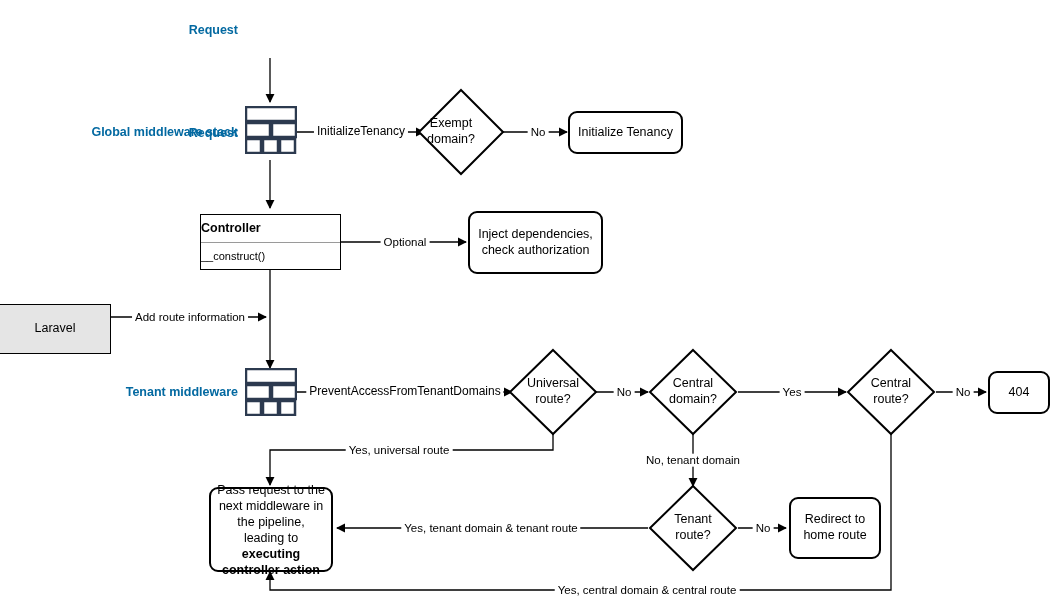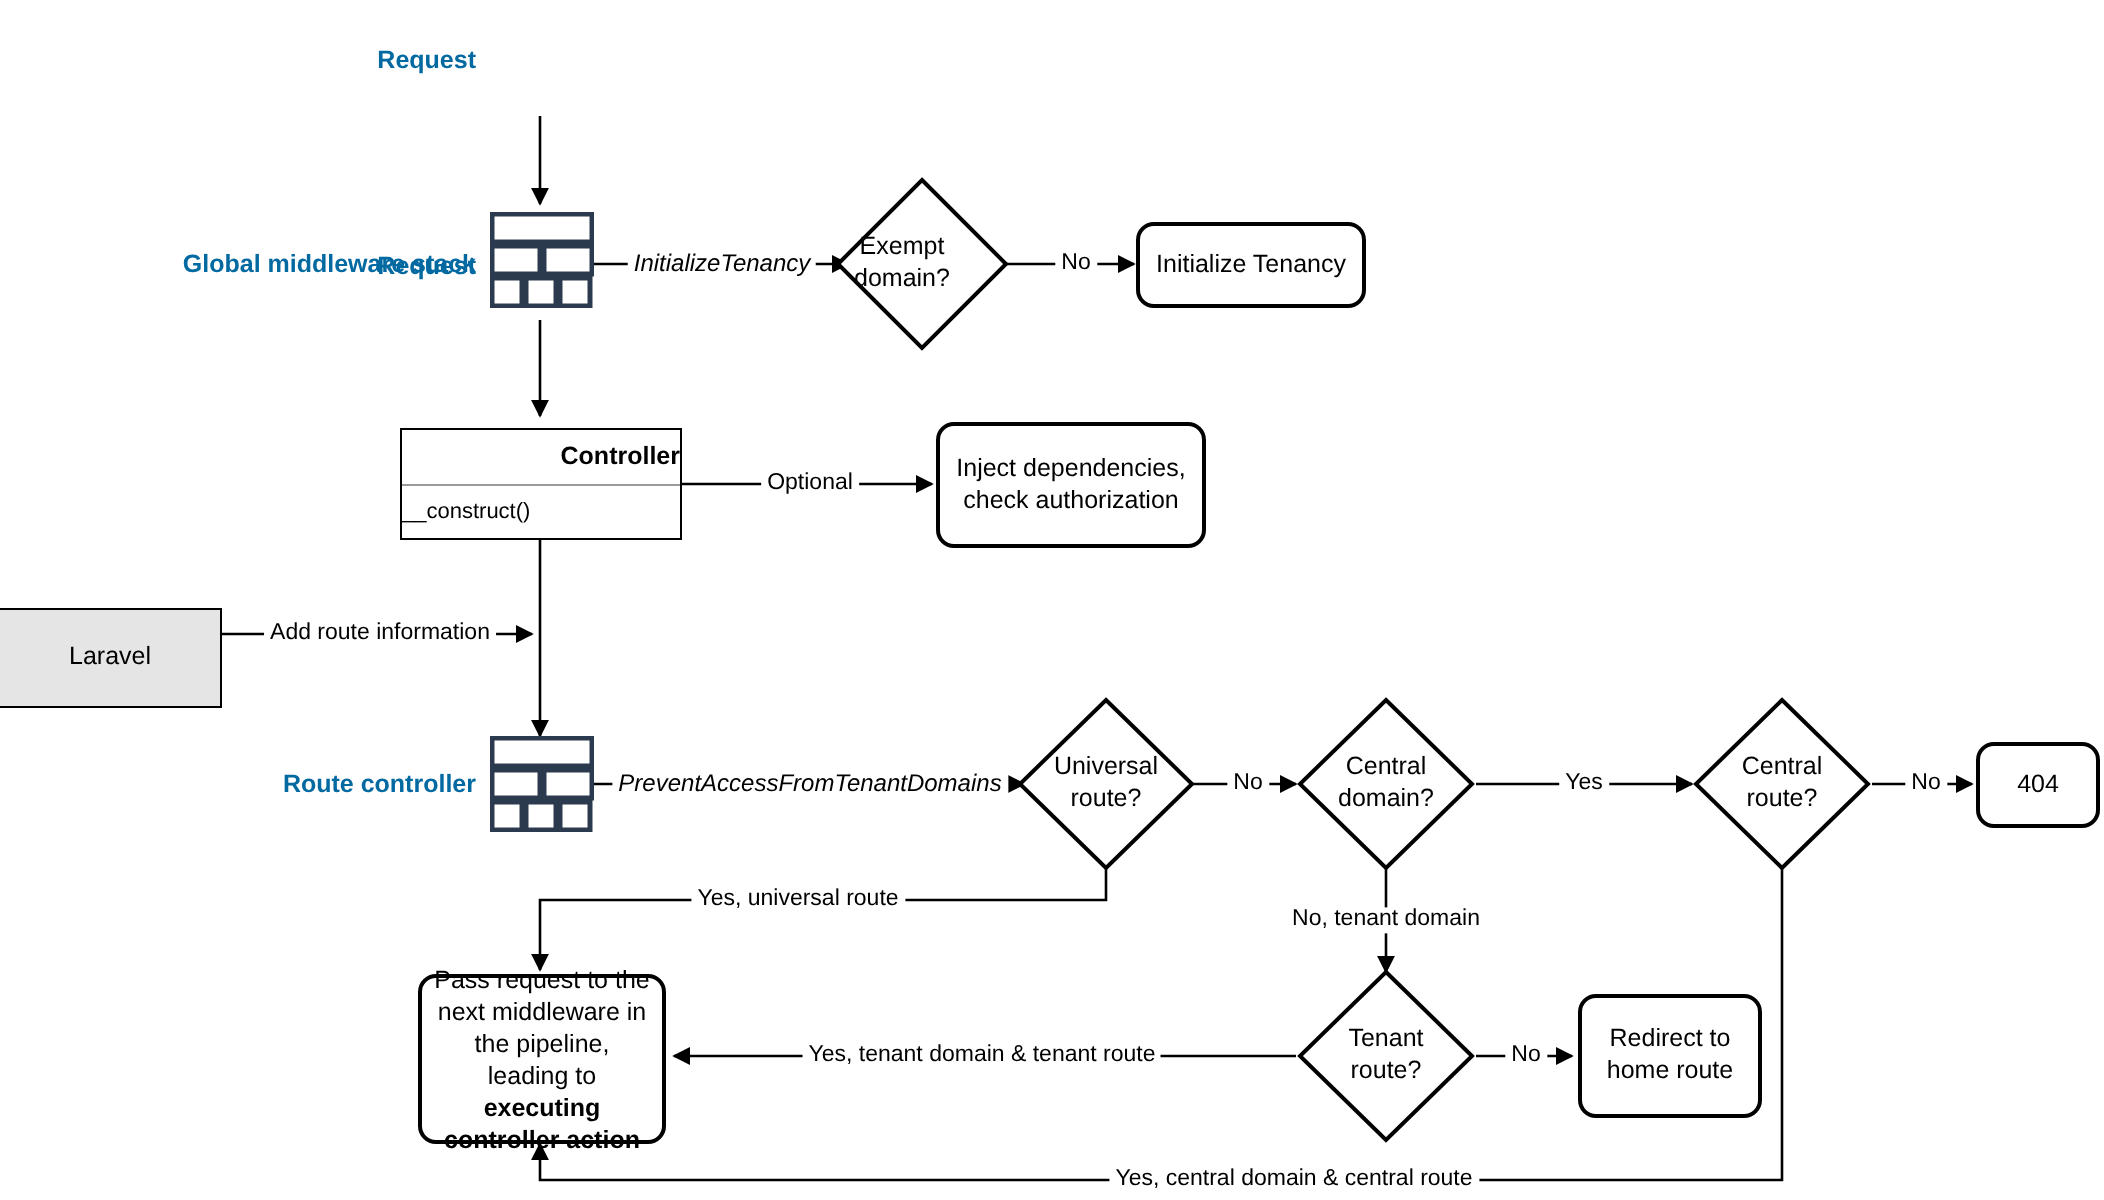--- a/index.html
+++ b/index.html
@@ -52,21 +52,21 @@
     border: 1.3px solid #000000;
     background: #ffffff;
     display: block;
     padding: 0;
   }
   .classbox .hdr {
     height: 27px;
     line-height: 27px;
     font-weight: bold;
     font-size: 12.5px;
-    text-align: right;
+    text-align: left;
     border-bottom: 1.1px solid #9a9a9a;
   }
   .classbox .bdy {
     height: 27px;
     line-height: 27px;
     font-size: 11px;
     text-align: left;
   }
   
   .caption {
@@ -90,21 +90,20 @@
     position: absolute;
     font-size: 11.5px;
     color: #000000;
     background: #ffffff;
     padding: 0 3px;
     white-space: nowrap;
     transform: translate(-50%, -50%);
     line-height: 1.1;
   }
   .elabel.italic {
-    font-style: italic;
     font-size: 12px;
   }
   .b { font-weight: bold; }
 </style>
 </head>
 <body>
 
 <div id="canvas">
 
   <svg id="edges" viewBox="0 0 1052 600" xmlns="http://www.w3.org/2000/svg">
@@ -180,21 +179,21 @@
       <rect x="1" y="17" width="24" height="14" fill="#ffffff" stroke="#2c3a4f" stroke-width="2.5"></rect>
       <rect x="27" y="17" width="24" height="14" fill="#ffffff" stroke="#2c3a4f" stroke-width="2.5"></rect>
       <rect x="1" y="33" width="15" height="14" fill="#ffffff" stroke="#2c3a4f" stroke-width="2.5"></rect>
       <rect x="18" y="33" width="15" height="14" fill="#ffffff" stroke="#2c3a4f" stroke-width="2.5"></rect>
       <rect x="35" y="33" width="15" height="14" fill="#ffffff" stroke="#2c3a4f" stroke-width="2.5"></rect>
     </svg>
   </div>
 
   <div class="caption" style="left:60px; top:125px; width:178px;">Global middleware stack</div>
 
-  <div class="caption" style="left:60px; top:385px; width:178px;">Route controller</div>
+  <div class="caption" style="left:60px; top:385px; width:178px;">Tenant middleware</div>
 
   <div class="node" style="left:409px; top:112px; width:84px; height:40px;">
     <div>
       <div>Exempt</div>
       <div>domain?</div>
     </div>
   </div>
 
   <div class="node rounded" style="left:568px; top:111px; width:115px; height:43px;">
     <span>Initialize Tenancy</span>

